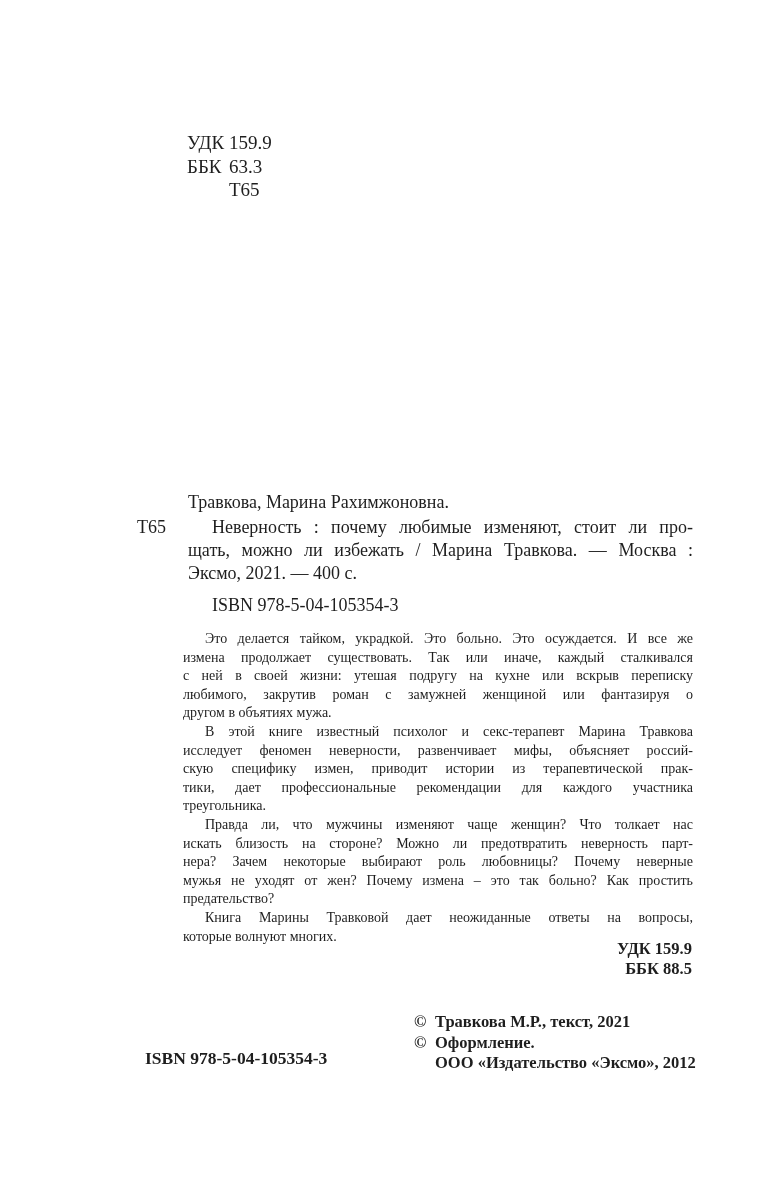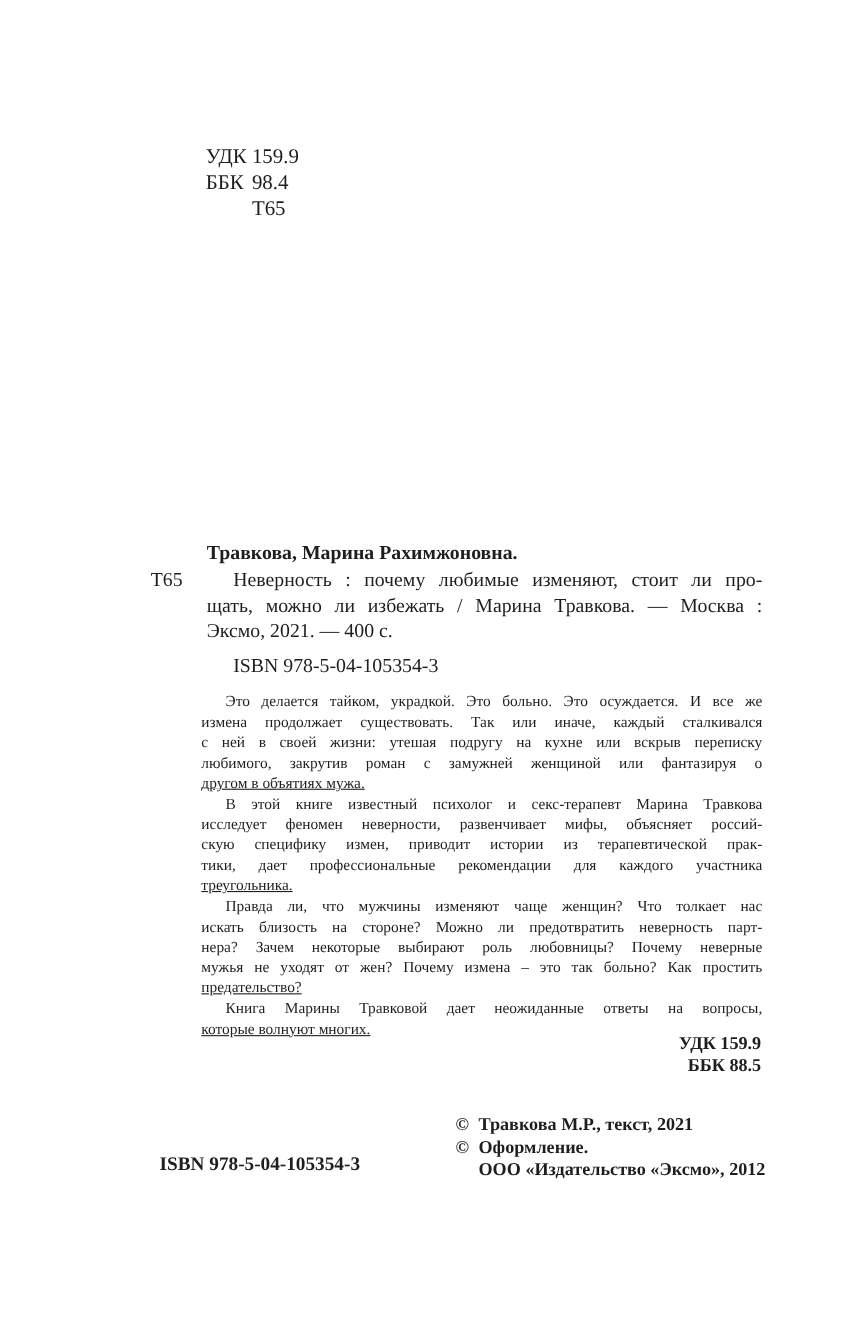--- a/index.html
+++ b/index.html
@@ -9,48 +9,48 @@
     background:#ffffff;
     color:#1e1e1e;
     font-family:"Liberation Serif","DejaVu Serif",serif;
     overflow:hidden;
   }
   
   .top-codes{position:absolute;left:147px;top:131px;font-size:19px;line-height:23.5px;}
   .code-row{white-space:pre;}
   .code-label{display:inline-block;width:42px;margin-left:40px;}
   
-  .author-heading{position:absolute;left:188px;top:492px;font-size:18px;font-weight:bold;white-space:nowrap;}
+  .author-heading{position:absolute;left:188px;top:492px;font-size:18px;font-weight:normal;white-space:nowrap;}
   .cite{position:absolute;left:188px;top:516px;width:505px;font-size:18px;line-height:23.2px;}
   .card-code{position:absolute;left:-51px;top:0;}
   .cite-line{text-align:justify;text-align-last:justify;}
   .cite-line.first{padding-left:24px;}
   .cite-line.last{text-align:right;text-align-last:left;}
   .isbn-top{position:absolute;left:212px;top:595px;font-size:18px;white-space:nowrap;}
   
   .annotation{position:absolute;left:183px;top:630px;width:510px;font-size:14px;line-height:18.6px;}
   .al{text-align:justify;text-align-last:justify;}
   .al.first{padding-left:22px;}
-  .al.last{text-align:center;text-align-last:left;text-decoration:underline;}
+  .al.last{text-align:center;text-align-last:left;}
   
   .codes-bottom{position:absolute;right:81px;top:939px;text-align:right;font-weight:bold;font-size:16.5px;line-height:19.5px;}
   
   .footer-isbn{position:absolute;left:145px;top:1048px;font-weight:bold;font-size:17.5px;white-space:nowrap;}
   .copyright{position:absolute;left:414px;top:1012px;font-weight:bold;font-size:16.5px;line-height:20.7px;}
   .cr-row{display:flex;white-space:nowrap;}
   .cr-sign{width:21px;flex:0 0 21px;}
 </style>
 </head>
 <body>
 
 <div class="page">
 
   <div class="top-codes">
     <div class="code-row"><span class="code-label">УДК</span><span class="code-value">159.9</span></div>
-    <div class="code-row"><span class="code-label">ББК</span><span class="code-value">98.4</span></div>
+    <div class="code-row"><span class="code-label">ББК</span><span class="code-value">63.3</span></div>
     <div class="code-row"><span class="code-label"></span><span class="code-value">Т65</span></div>
   </div>
 
   <div class="author-heading">Травкова, Марина Рахимжоновна.</div>
 
   <div class="cite">
     <span class="card-code">Т65</span>
     <div class="cite-line first">Неверность : почему любимые изменяют, стоит ли про-</div>
     <div class="cite-line">щать, можно ли избежать / Марина Травкова. — Москва :</div>
     <div class="cite-line last">Эксмо, 2021. — 400 с.</div>

